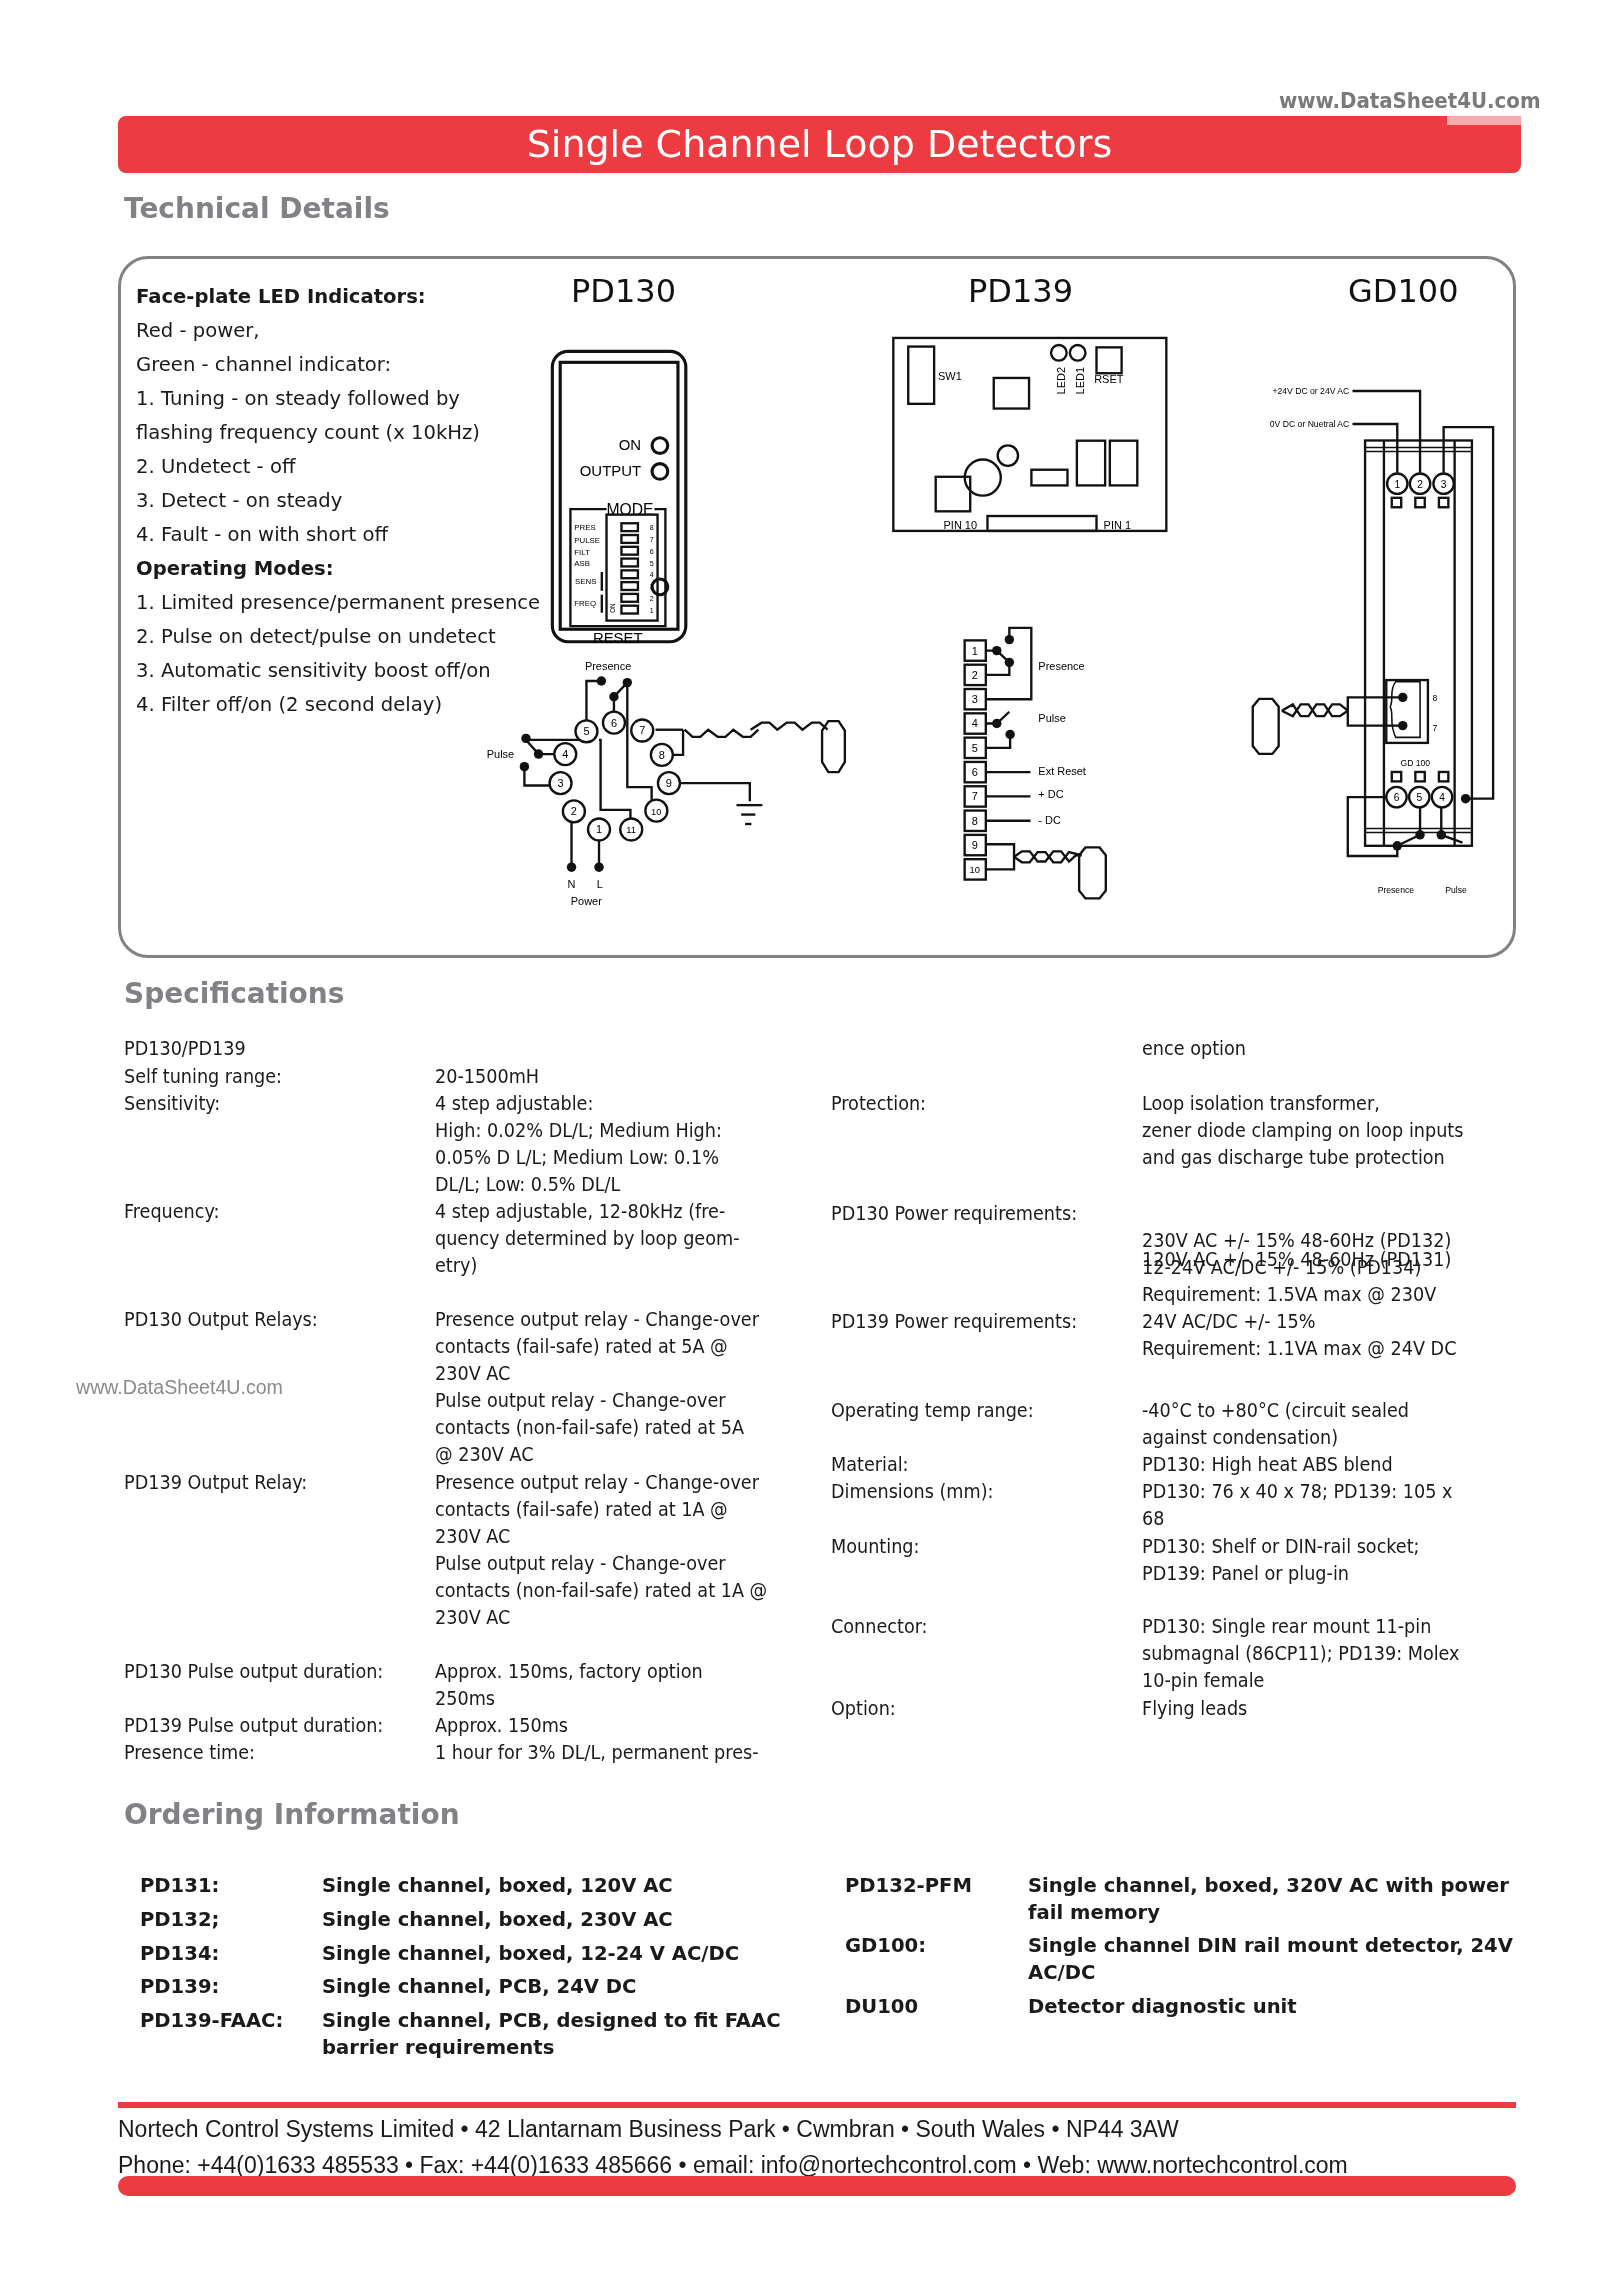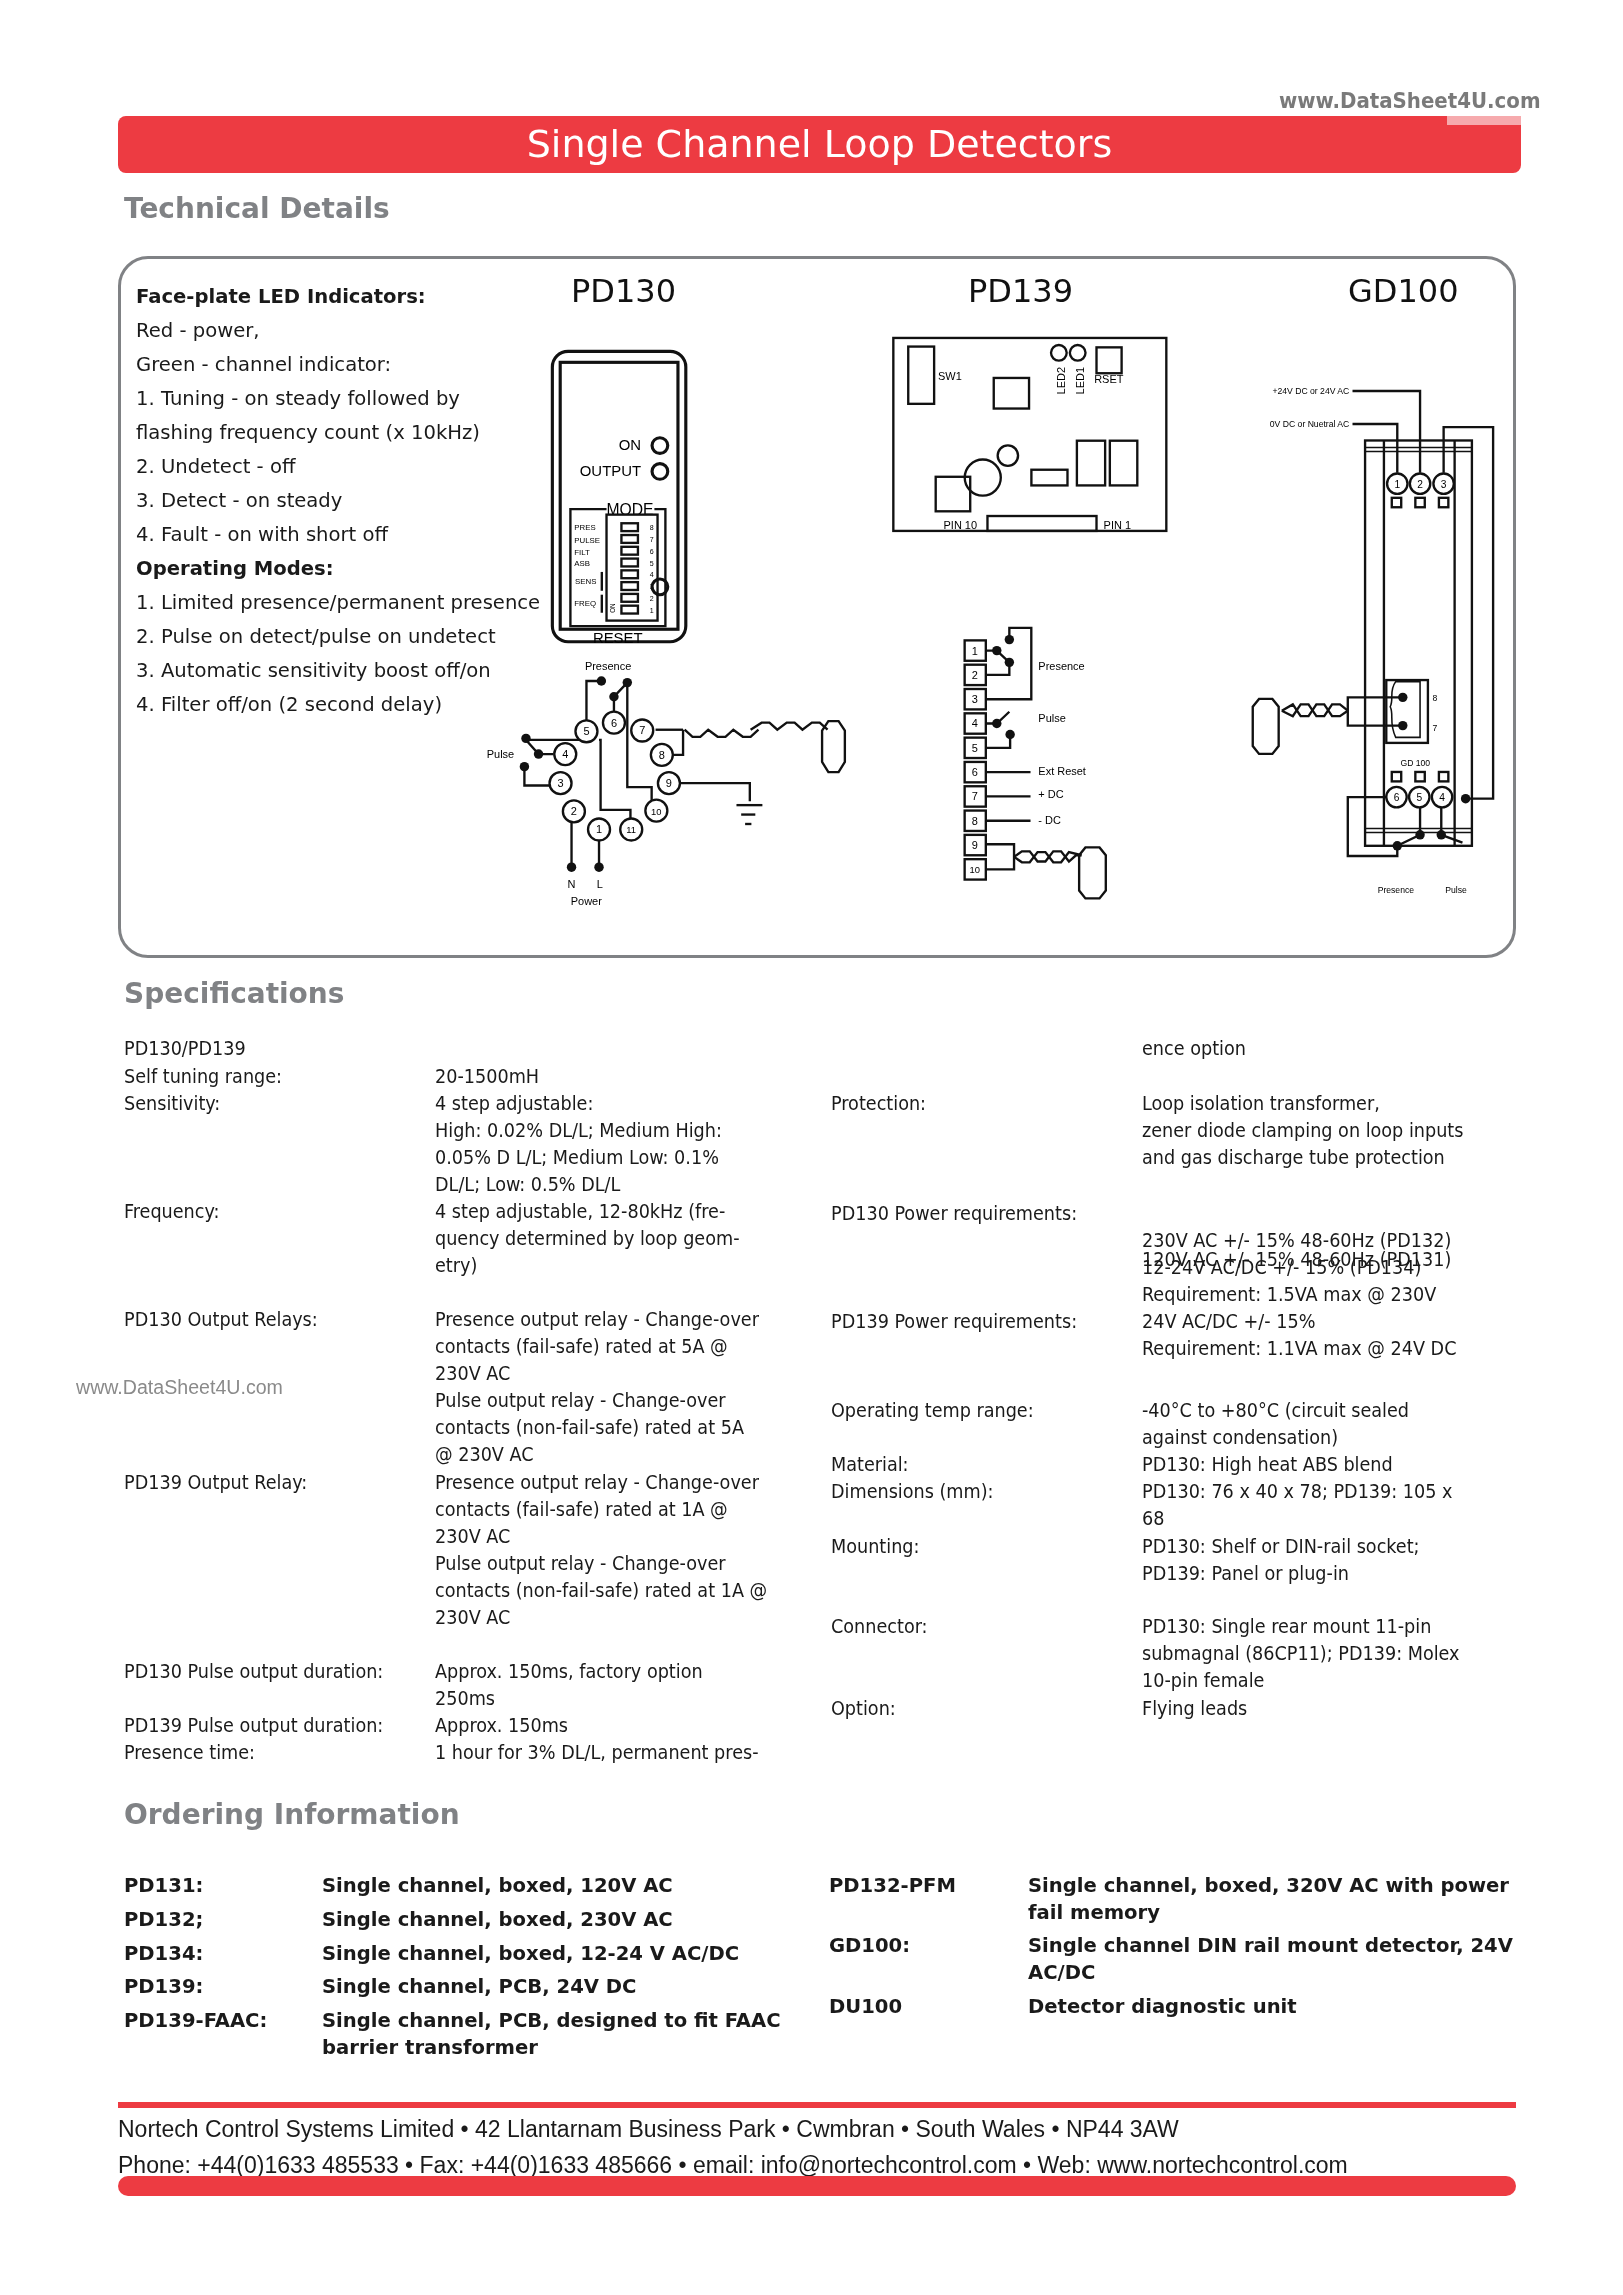--- a/index.html
+++ b/index.html
@@ -19,21 +19,21 @@
   .led-list { left:136px; top:280px; font-family:"DejaVu Sans", sans-serif; font-size:19.6px;
          line-height:34px; color:#1a1a1a; }
   .led-list .b { font-weight:bold; }
   .model-label { font-family:"DejaVu Sans", sans-serif; font-size:32px; color:#111; }
   .spec { font-family:"DejaVu Sans Condensed","DejaVu Sans", sans-serif; font-size:19.6px; line-height:27px; color:#1a1a1a; }
   .spec-row { position:absolute; }
   .spec-row .lbl { position:absolute; left:0; white-space:nowrap; }
   .spec-row .val { position:absolute; white-space:nowrap; }
   .order { font-family:"DejaVu Sans", sans-serif; font-weight:bold; font-size:19.6px; line-height:27px; color:#1a1a1a; }
   .order-row { position:absolute; }
-  .order-row .code { position:absolute; left:0; white-space:nowrap; }
+  .order-row .code { position:absolute; left:16px; white-space:nowrap; }
   .order-row .desc { position:absolute; white-space:nowrap; }
   .wm-side { left:76px; top:1376px; font-family:"Liberation Sans", sans-serif; font-size:19.6px; color:#8a8a8a; }
   .footer-line { left:118px; top:2102px; width:1398px; height:6.3px; background:#ed3b42; }
   .footer-text { left:118px; width:1398px; text-align:left; font-family:Liberation Sans, sans-serif;
          font-size:23px; color:#1a1a1a; }
   .footer-bar { left:118px; top:2176px; width:1398px; height:20.4px; background:#ed3b42; border-radius:10.2px; }
   svg text { font-family:"Liberation Sans", sans-serif; }
 </style>
 </head>
 <body>
@@ -448,21 +448,21 @@
       <div class="code">PD134:</div>
       <div class="desc" style="left: 198px; top: 0px;">Single channel, boxed, 12-24 V AC/DC</div>
     </div>
     <div class="order-row" style="top: 101px;">
       <div class="code">PD139:</div>
       <div class="desc" style="left: 198px; top: 0px;">Single channel, PCB, 24V DC</div>
     </div>
     <div class="order-row" style="top: 135px;">
       <div class="code">PD139-FAAC:</div>
       <div class="desc" style="left: 198px; top: 0px;">Single channel, PCB, designed to fit FAAC</div>
-      <div class="desc" style="left: 198px; top: 27px;">barrier transformer</div>
+      <div class="desc" style="left: 198px; top: 27px;">barrier requirements</div>
     </div>
   </div>
 <div class="abs order" style="left:829px; top:1872px; width:691px; height:173px;" id="order-right">
     <div class="order-row" style="top: 0px;">
       <div class="code">PD132-PFM</div>
       <div class="desc" style="left: 199px; top: 0px;">Single channel, boxed, 320V AC with power</div>
       <div class="desc" style="left: 199px; top: 27px;">fail memory</div>
     </div>
     <div class="order-row" style="top: 60px;">
       <div class="code">GD100:</div>

